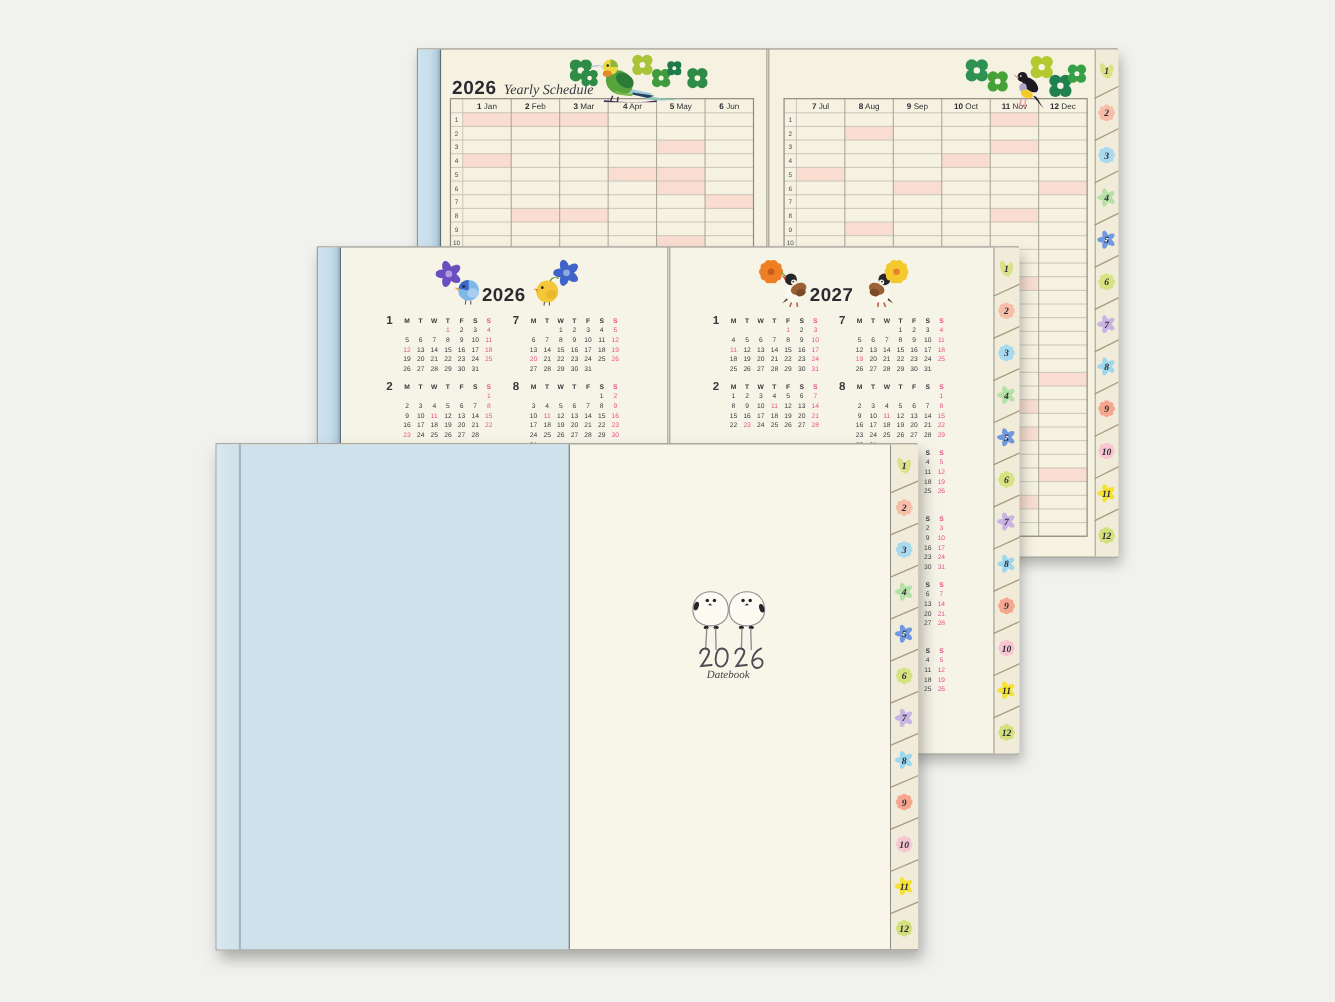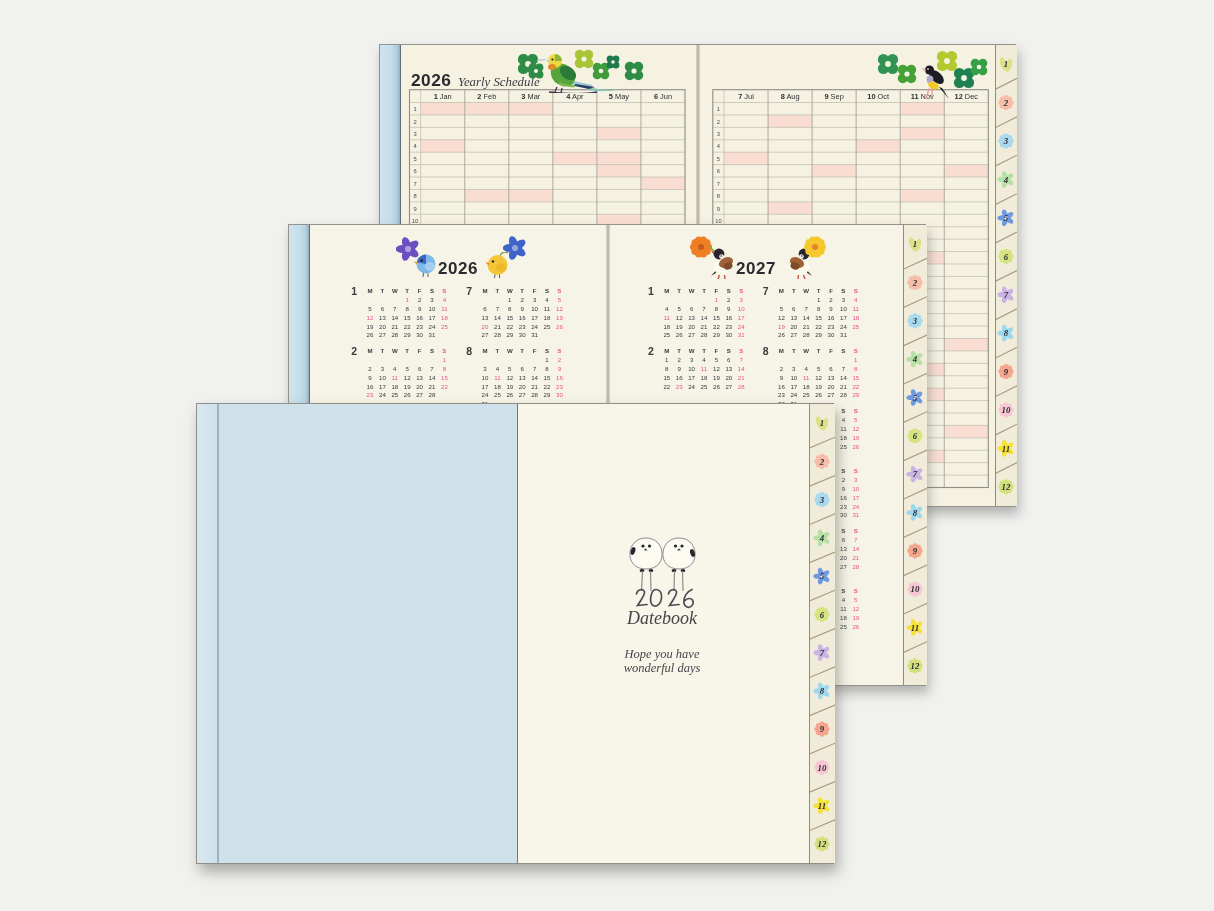--- a/index.html
+++ b/index.html
@@ -1614,23 +1614,22 @@
 
 <svg class="abs" style="left:438px;top:183px;" width="62" height="24" viewBox="0 0 62 24">
 <g fill="none" stroke="#4c4c54" stroke-width="1.7" stroke-linecap="round">
 <path d="M 1.5 7 C 2 2.5 8 1 9.5 4.5 C 10.5 7 7 12 2.5 18.5 L 12 17.5"></path>
 <path d="M 21 2.5 C 25 2.5 27 6 26.5 11 C 26 16 23 19.5 19.5 19 C 16 18.5 15 14.5 15.8 10 C 16.5 5.5 18 2.5 21 2.5 Z"></path>
 <path d="M 33.5 7 C 34 2.5 40 1 41.5 4.5 C 42.5 7 39 12 34.5 18.5 L 44 17.5"></path>
 <path d="M 57 2.5 C 52 4.5 48.5 10 48.8 15 C 49 19 52 21 55 20 C 58 19 59 15.5 57.5 13 C 56 10.8 52 11 50 13.5"></path>
 </g>
       </svg>
 
-<div class="abs" style="left:380px;top:204px;width:170px;text-align:center;font-size:18px;color:#45444c;font-style:italic;font-family:'Liberation Serif',serif;">Datebook</div>
-
-<div class="abs" style="left:380px;top:243px;width:170px;text-align:center;line-height:14px;font-size:12.5px;color:#45444c;font-style:italic;font-family:'Liberation Serif',serif;">Hope you have<br>wonderful days</div>
+<div class="abs" style="left:380px;top:204px;width:170px;text-align:center;font-size:10px;color:#45444c;font-style:italic;font-family:'Liberation Serif',serif;">Datebook</div>
+
 
 <svg class="abs" style="left:612px;top:0;" width="26" height="459">
         <rect x="0" y="0" width="26" height="459" fill="#f1ecd9"></rect>
         <line x1="0" y1="44.2" x2="26" y2="33.2" stroke="#a89b80" stroke-width="1.2"></line>
         <line x1="0" y1="82.5" x2="26" y2="71.5" stroke="#a89b80" stroke-width="1.2"></line>
         <line x1="0" y1="120.8" x2="26" y2="109.8" stroke="#a89b80" stroke-width="1.2"></line>
         <line x1="0" y1="159.0" x2="26" y2="148.0" stroke="#a89b80" stroke-width="1.2"></line>
         <line x1="0" y1="197.2" x2="26" y2="186.2" stroke="#a89b80" stroke-width="1.2"></line>
         <line x1="0" y1="235.5" x2="26" y2="224.5" stroke="#a89b80" stroke-width="1.2"></line>
         <line x1="0" y1="273.8" x2="26" y2="262.8" stroke="#a89b80" stroke-width="1.2"></line>

